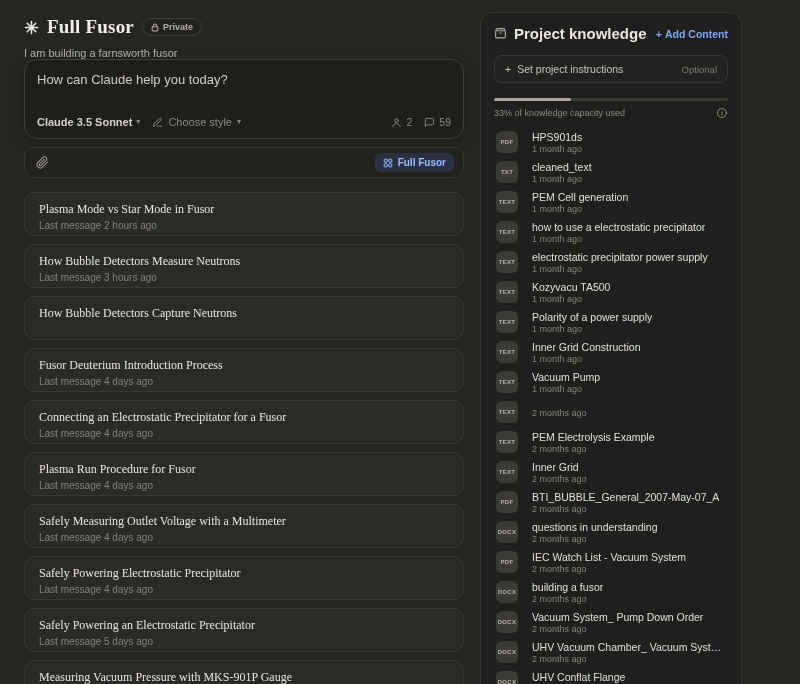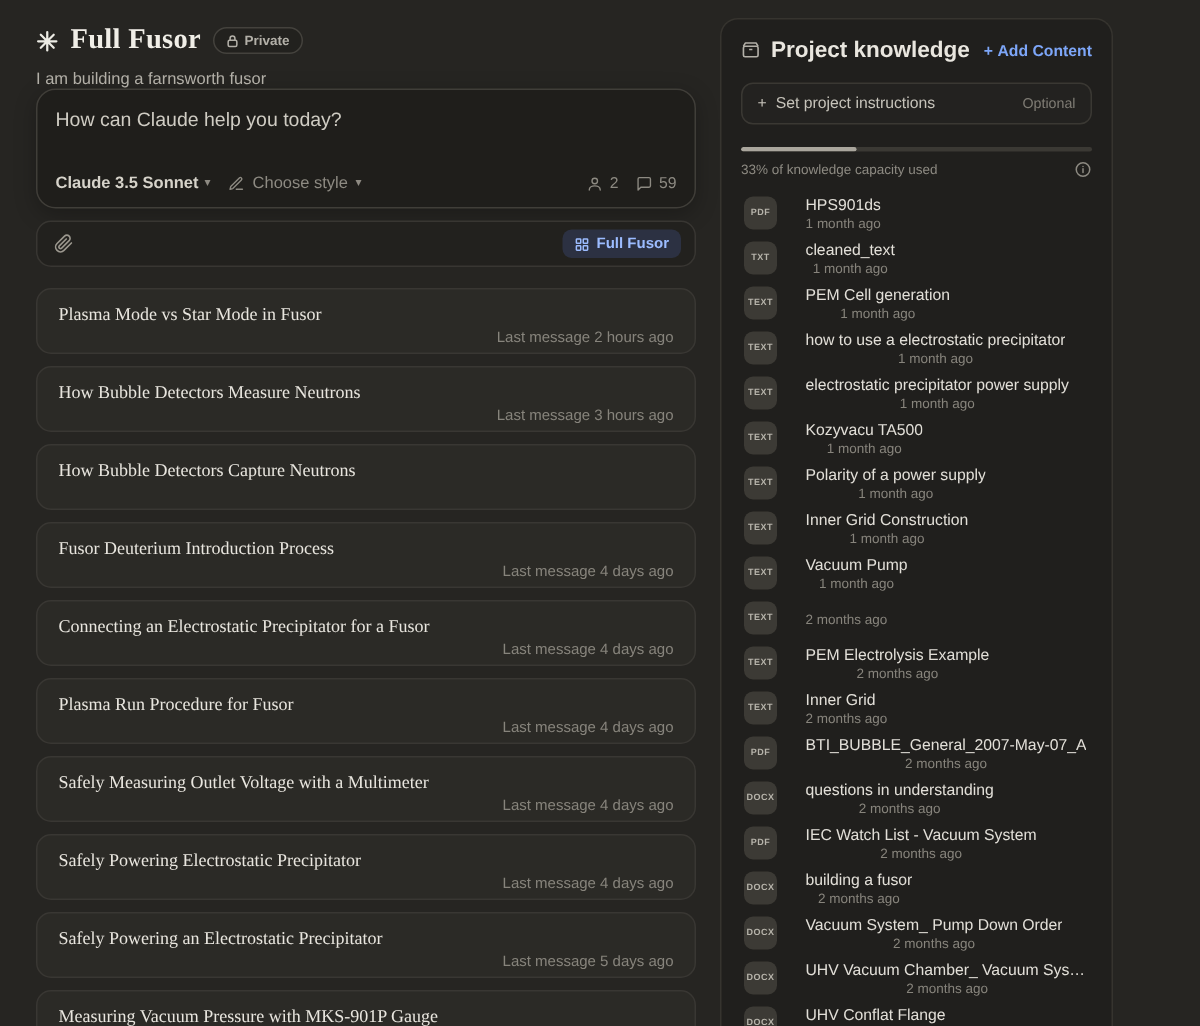--- a/index.html
+++ b/index.html
@@ -56,21 +56,21 @@
   
   .chat-list { margin-top:14px; }
   .chat-card {
     background:#2b2a26; border:1px solid #393733; border-radius:10px;
     padding:8px 14px; margin-bottom:8px; cursor:pointer; height:44px;
   }
   .chat-title {
     font-family:"Liberation Serif","DejaVu Serif",serif;
     font-size:12px; color:#e9e6df; line-height:16px; white-space:nowrap; overflow:hidden;
   }
-  .chat-time { font-size:10px; color:#87847c; margin-top:3px;text-align:right; }
+  .chat-time { font-size:10px; color:#87847c; margin-top:3px; }
 
   
   .knowledge {
     flex:0 0 262px; background:#201f1d; border:1px solid #36342f;
     border-bottom:none; border-radius:12px 12px 0 0; padding:12px 13px; height:672px; overflow:hidden;
   }
   .kn-header { display:flex; align-items:center; justify-content:space-between; }
   .kn-title { display:flex; align-items:center; gap:7px; font-size:15px; font-weight:700; color:#e9e6df; }
   .kn-title svg { color:#b3b0a8; }
   .add-content { display:flex; align-items:center; gap:3px; color:#7da6f8; font-size:10.5px; font-weight:600; cursor:pointer; }
@@ -81,29 +81,29 @@
   .instructions-label { display:flex; align-items:center; gap:6px; font-size:10.5px; color:#c6c3ba; }
   .optional { font-size:9.5px; color:#7f7c74; }
   .capacity { margin-top:15px; }
   .capacity-track { height:3px; background:#3b3934; border-radius:2px; overflow:hidden; }
   .capacity-fill { height:100%; background:#aaa69d; border-radius:2px; }
   .capacity-row { display:flex; align-items:center; justify-content:space-between; margin-top:6px; }
   .capacity-text { font-size:9px; color:#8d8a82; }
   .info-btn { color:#8d8a82; display:flex; cursor:pointer; }
 
   .file-list { margin-top:8px; }
-  .file-row { display:flex; align-items:center; gap:19px; padding:4px 2px; height:30px; cursor:pointer; border-radius:6px; }
+  .file-row { display:flex; align-items:center; gap:14px; padding:4px 2px; height:30px; cursor:pointer; border-radius:6px; }
   .file-badge {
     flex:0 0 22px; height:22px; background:#3c3a35; border-radius:6px;
     display:flex; align-items:center; justify-content:center;
     font-size:6px; font-weight:700; color:#b7b4ab; letter-spacing:.3px;
   }
   .file-meta { min-width:0; }
   .file-name { font-size:10.5px; color:#e2dfd8; line-height:12px; white-space:nowrap; overflow:hidden; text-overflow:ellipsis; }
-  .file-time { font-size:9px; color:#87847c; margin-top:1px; line-height:10px;text-align:center; }
+  .file-time { font-size:9px; color:#87847c; margin-top:1px; line-height:10px; }
 </style>
 </head>
 <body>
 
 <div class="page">
 
   <div class="main">
 
     <div class="proj-header">
       <span class="star">

